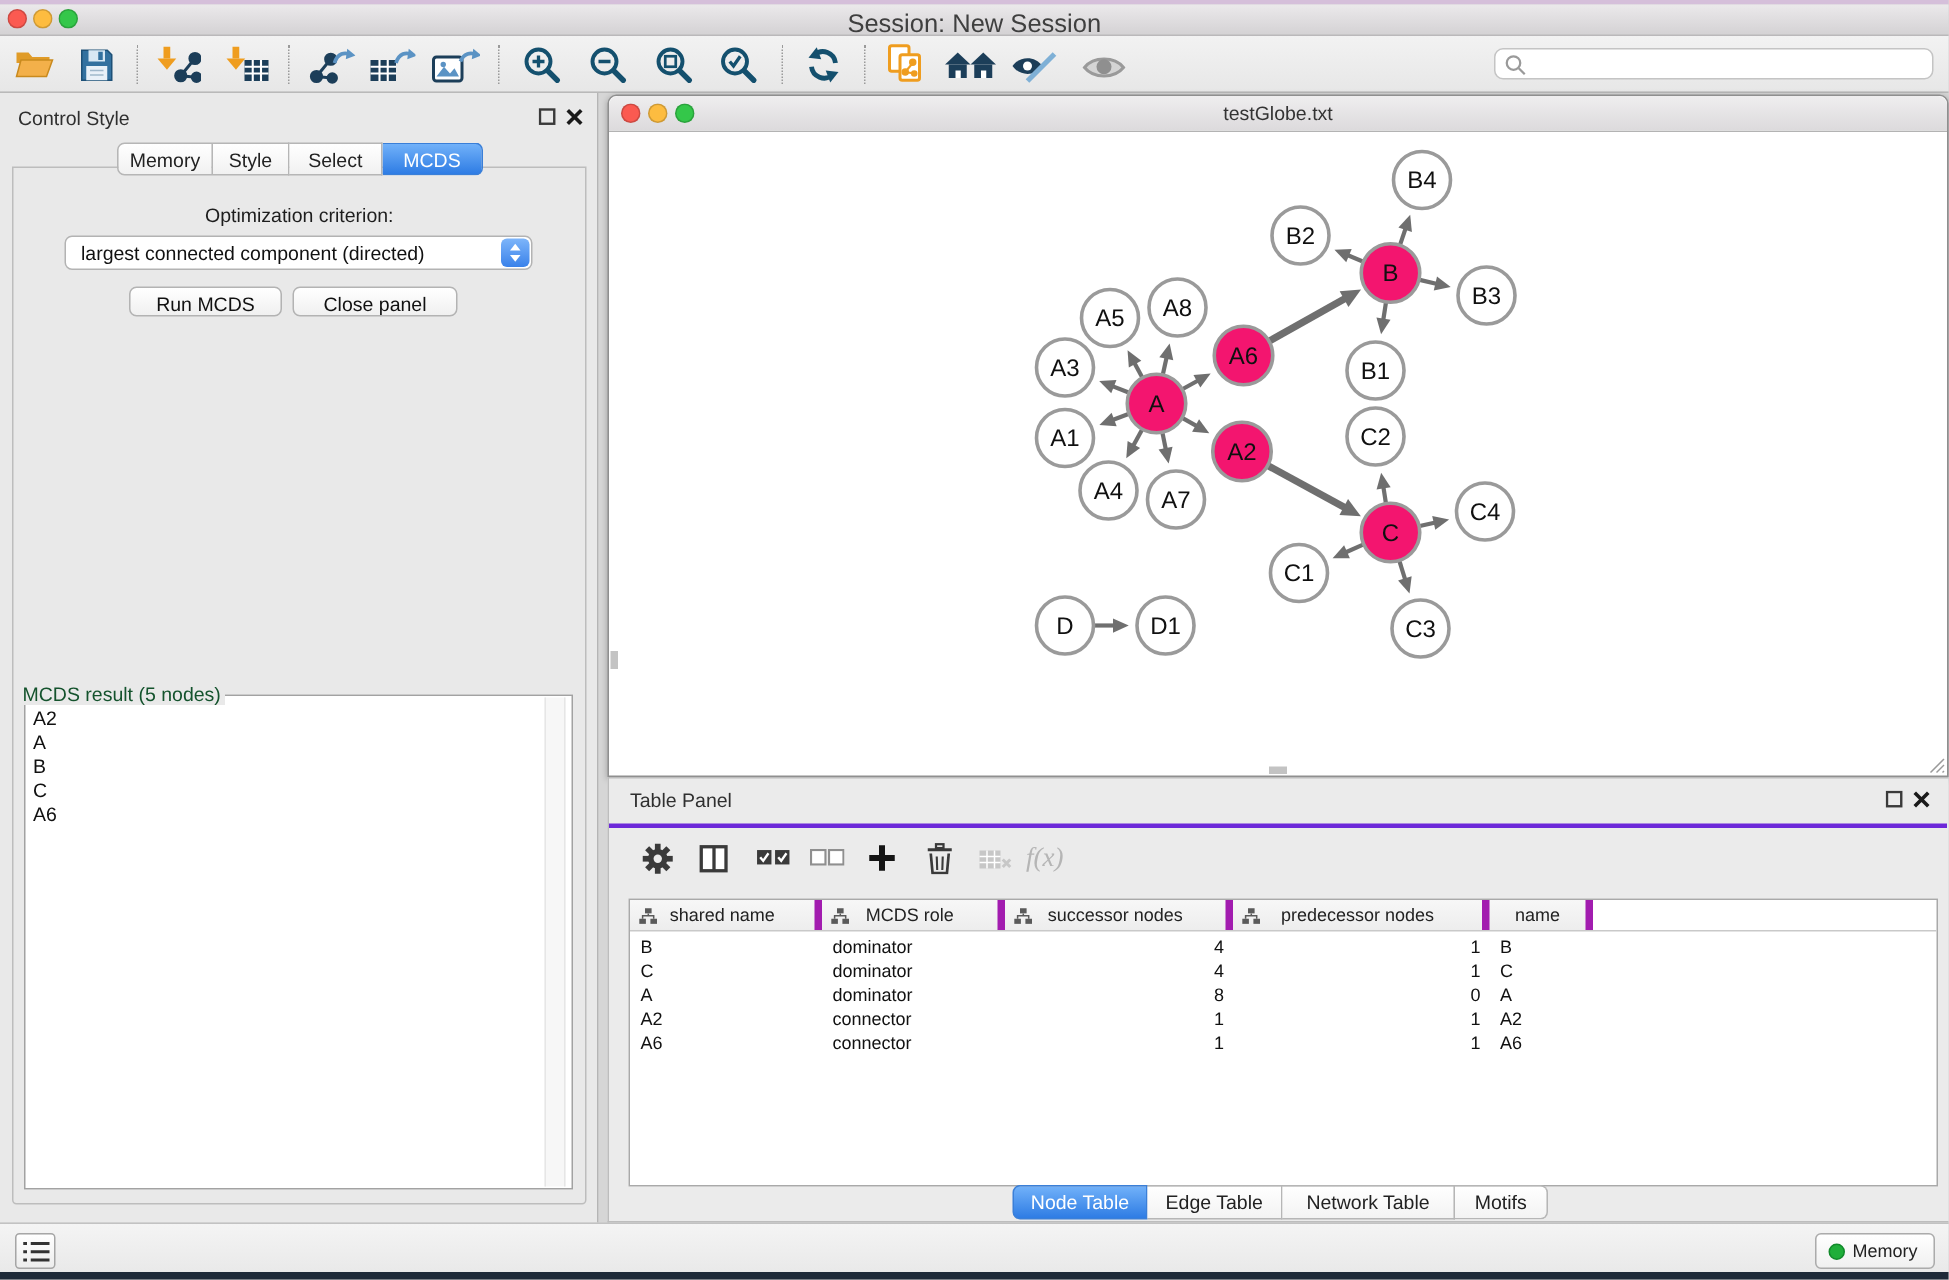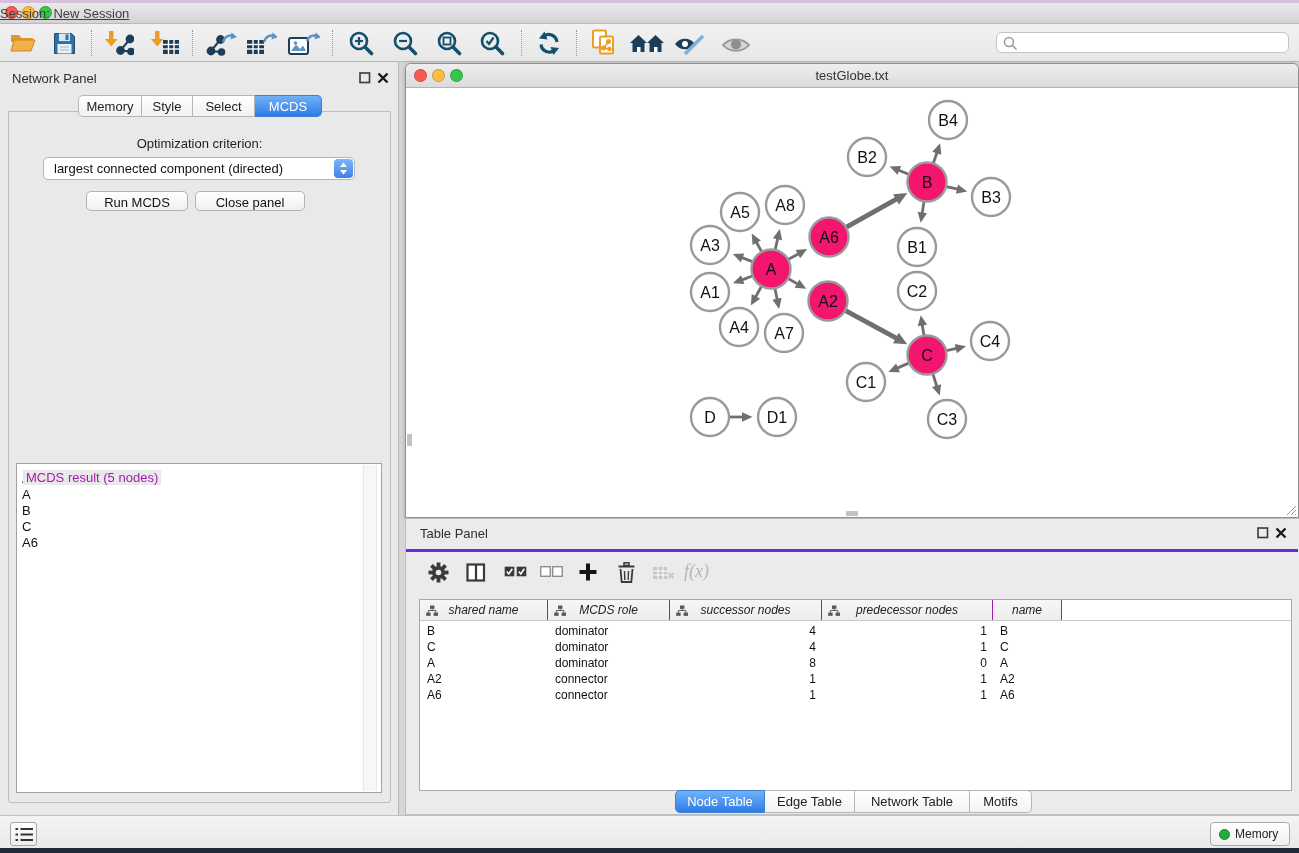--- a/index.html
+++ b/index.html
@@ -2,21 +2,21 @@
 <html><head>
 <meta charset="utf-8">
 <style>
   * { margin:0; padding:0; box-sizing:border-box; }
   html,body { width:1299px; height:853px; }
   body { font-family:"Liberation Sans",sans-serif; position:relative; background:#d6d6d6; overflow:hidden; font-size:13px; color:#222; }
   .abs { position:absolute; }
   #desktop-top { left:0; top:0; width:1299px; height:3px; background:#d5bfda; }
   #titlebar { left:0; top:3px; width:1299px; height:21px; background:linear-gradient(#ebe9eb,#d4d2d4); border-bottom:1px solid #bab8ba; }
   .light { width:13px; height:13px; border-radius:50%; position:absolute; top:3px; border:1px solid rgba(0,0,0,0.18); }
-  #title-text { width:100%; text-align:left; top:3px; font-size:13px; color:#3f3f3f; position:absolute;text-decoration:underline;}
+  #title-text { width:100%; text-align:center; top:3px; font-size:17px; color:#3f3f3f; position:absolute;}
   #toolbar { left:0; top:24px; width:1299px; height:38px; background:linear-gradient(#f2f2f2,#e7e7e7); border-bottom:1px solid #b9b9b9; }
   .tsep { position:absolute; top:6px; height:26px; width:0; border-left:1px dotted #9a9a9a; }
   .ticon { position:absolute; }
   #search { position:absolute; left:996px; top:8px; width:293px; height:21px; background:#fff; border:1px solid #c4c4c4; border-radius:6px; }
   #search input { position:absolute; left:24px; top:1px; width:260px; height:17px; border:none; outline:none; font-size:12px; background:transparent; }
   #search svg { position:absolute; left:6px; top:3px; }
 
   
   #control-panel { left:0; top:62px; width:399px; height:753px; background:#e9e9e9; border-right:1px solid #b5b5b5; }
   #cp-title { position:absolute; left:12px; top:9px; color:#2f2f2f; }
@@ -29,21 +29,21 @@
   .seg.active { background:linear-gradient(#71b1f9,#2e7ce4); color:#fff; border-color:#3a7fd8; }
   #opt-label { position:absolute; left:0; top:74px; width:399px; text-align:center; color:#1d1d1d; }
   #criterion { position:absolute; left:43px; top:95px; width:312px; height:23px; background:#fff; border:1px solid #b3b3b3; border-radius:5px; }
   #criterion .val { position:absolute; left:10px; top:3px; font-size:13px; color:#111; }
   #criterion .stepper { position:absolute; right:1px; top:1px; width:19px; height:19px; border-radius:4px; background:linear-gradient(#7db5fa,#3a82ea); }
   #criterion .stepper svg { position:absolute; left:5px; top:3px; }
   .cp-btn { position:absolute; height:20px; background:linear-gradient(#ffffff,#f0f0f0); border:1px solid #b3b3b3; border-radius:5px; text-align:center; line-height:21px; font-size:13px; color:#111; }
   #btn-run { left:86px; top:129px; width:102px; }
   #btn-close { left:195px; top:129px; width:110px; }
   #fieldset { position:absolute; left:16px; top:401px; width:366px; height:330px; border:1px solid #a2a2a2; background:#fff; }
-  #fieldset-legend { position:absolute; left:23px; top:393px; background:#e9e9e9; padding:0 3px; color:#a21caf;margin-top:15px; }
+  #fieldset-legend { position:absolute; left:12px; top:393px; background:#e9e9e9; padding:0 3px; color:#14532d; }
   #result-list { position:absolute; left:1px; top:7px; width:340px; }
   .result-item { height:16px; line-height:16px; padding-left:4px; font-size:13px; color:#111; }
   #result-scroll { position:absolute; right:4px; top:1px; width:14px; height:326px; background:#f7f7f7; border-left:1px solid #e6e6e6; border-right:1px solid #e6e6e6; }
 
   
   #net-window { left:405px; top:63px; width:894px; height:455px; background:#fff; border:1px solid #8f8f8f; border-radius:6px 6px 0 0; box-shadow:0 1px 4px rgba(0,0,0,0.25); }
   #net-titlebar { position:absolute; left:0; top:0; width:892px; height:24px; background:linear-gradient(#efeeef,#dcdadc); border-bottom:1px solid #b3b3b3; border-radius:6px 6px 0 0; }
   #net-title { position:absolute; width:100%; text-align:center; top:4px; color:#333; }
   #graph { position:absolute; left:0; top:24px; }
   .vthumb { position:absolute; left:1px; top:370px; width:5px; height:12px; background:#c3c3c3; }
@@ -51,21 +51,21 @@
   #resize-grip { position:absolute; right:1px; bottom:1px; width:12px; height:12px; }
 
   
   #table-panel { left:405px; top:518px; width:894px; height:297px; background:#ebebeb; border:1px solid #bdbdbd; border-right:none; }
   #tp-title { position:absolute; left:14px; top:7px; color:#2f2f2f; }
   #tp-toolbar { position:absolute; left:0px; top:30px; width:892px; height:42px; border-top:3px solid #6d28d9; }
   .tpicon { position:absolute; }
   #tp-table { position:absolute; left:13px; top:80px; width:873px; height:192px; background:#fff; border:1px solid #a9a9a9; }
   #tp-header { position:absolute; left:0; top:0; width:871px; height:21px; border-bottom:1px solid #c9c9c9; }
   #tp-header-bg { position:absolute; left:0; top:0; width:642px; height:20px; background:linear-gradient(#f7f7f7,#ededed); border-right:1px solid #c9c9c9; }
-  .hcell { position:absolute; top:0; height:20px; border-right:1px solid #a21caf;font-style:italic; }
+  .hcell { position:absolute; top:0; height:20px; border-right:5px solid #a21caf; }
   .hcell .lbl { position:absolute; width:100%; text-align:center; top:3px; font-size:12px; color:#222; }
   .hcell svg { position:absolute; left:6px; top:5px; }
   .trow { position:absolute; left:0; height:16px; width:871px; }
   .tcell { position:absolute; top:0; height:16px; line-height:16px; font-size:12px; color:#111; }
   #tp-tabs { position:absolute; left:269px; top:271px; height:23px; display:flex; }
   .seg2 { height:23px; line-height:22px; text-align:center; background:linear-gradient(#ffffff,#f3f3f3); border:1px solid #b6b6b6; border-left:none; font-size:13px; color:#222; }
   .seg2:first-child { border-left:1px solid #b6b6b6; border-radius:5px 0 0 5px; }
   .seg2:last-child { border-radius:0 5px 5px 0; }
   .seg2.active { background:linear-gradient(#71b1f9,#2e7ce4); color:#fff; border-color:#3a7fd8; }
 
@@ -218,21 +218,21 @@
   <div id="search">
     <svg width="15" height="15" viewBox="0 0 15 15">
         <circle cx="6" cy="6" r="4.5" stroke="#9a9a9a" stroke-width="1.5" fill="none"></circle>
         <line x1="9.5" y1="9.5" x2="13.5" y2="13.5" stroke="#9a9a9a" stroke-width="1.5"></line>
       </svg>
     <input type="text" value="" style="">
   </div>
 </div>
 
 <div id="control-panel" class="abs">
-  <div id="cp-title">Network Panel</div>
+  <div id="cp-title">Control Style</div>
   <span class="mini-ic" style="left:359px;"><svg width="12" height="12" viewBox="0 0 12 12">
         <rect x="1" y="1" width="9.5" height="9.5" fill="none" stroke="#3a3a3a" stroke-width="1.6"></rect>
       </svg></span>
   <span class="mini-ic" style="left:377px;"><svg width="12" height="12" viewBox="0 0 12 12">
         <path d="M1.5 1.5 L10.5 10.5 M10.5 1.5 L1.5 10.5" stroke="#1a1a1a" stroke-width="2.4"></path>
       </svg></span>
   <div id="cp-box"></div>
   <div id="cp-tabs">
       <div class="seg" style="width: 64px;">Memory</div>
       <div class="seg" style="width: 51px;">Style</div>

